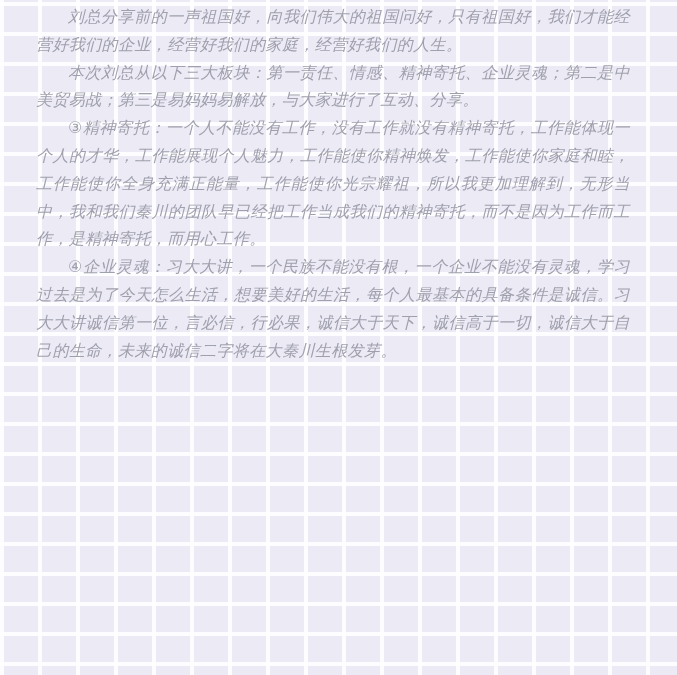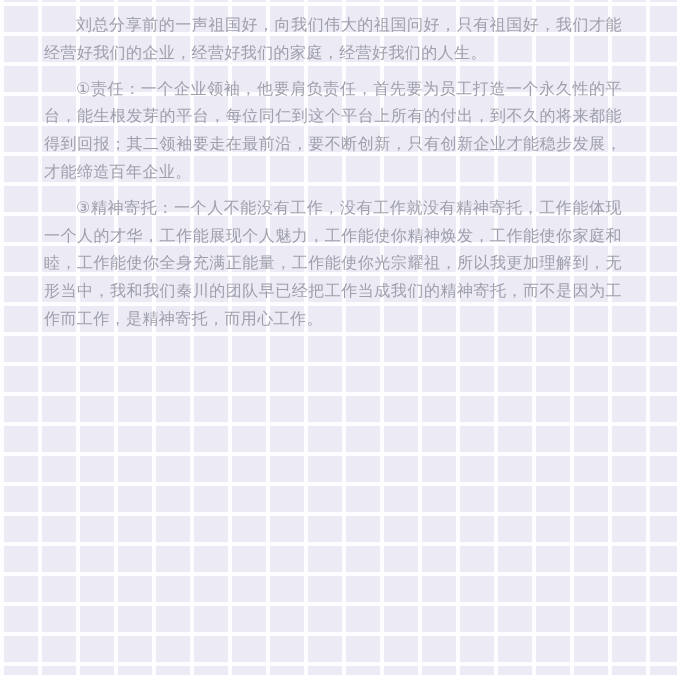--- a/index.html
+++ b/index.html
@@ -21,25 +21,27 @@
     top: 3px;
     width: 594px;
     color: #9fa0ad;
     font-size: 16px;
     line-height: 27.8px;
     letter-spacing: 0.4px;
     text-align: justify;
     text-justify: inter-ideograph;
   }
   .article p {
-    margin: 8px;
+    margin: 0;
     padding: 0;
     text-indent: 2em;
+    font-style: italic;
   }
 </style>
 </head>
 <body>
 
 <div class="article">
   <p>刘总分享前的一声祖国好，向我们伟大的祖国问好，只有祖国好，我们才能经营好我们的企业，经营好我们的家庭，经营好我们的人生。</p>
-  <p>①责任：一个企业领袖，他要肩负责任，首先要为员工打造一个永久性的平台，能生根发芽的平台，每位同仁到这个平台上所有的付出，到不久的将来都能得到回报；其二领袖要走在最前沿，要不断创新，只有创新企业才能稳步发展，才能缔造百年企业。</p>
+  <p>本次刘总从以下三大板块：第一责任、情感、精神寄托、企业灵魂；第二是中美贸易战；第三是易妈妈易解放，与大家进行了互动、分享。</p>
   <p>③精神寄托：一个人不能没有工作，没有工作就没有精神寄托，工作能体现一个人的才华，工作能展现个人魅力，工作能使你精神焕发，工作能使你家庭和睦，工作能使你全身充满正能量，工作能使你光宗耀祖，所以我更加理解到，无形当中，我和我们秦川的团队早已经把工作当成我们的精神寄托，而不是因为工作而工作，是精神寄托，而用心工作。</p>
+  <p>④企业灵魂：习大大讲，一个民族不能没有根，一个企业不能没有灵魂，学习过去是为了今天怎么生活，想要美好的生活，每个人最基本的具备条件是诚信。习大大讲诚信第一位，言必信，行必果，诚信大于天下，诚信高于一切，诚信大于自己的生命，未来的诚信二字将在大秦川生根发芽。</p>
 </div>
 
 </body></html>

